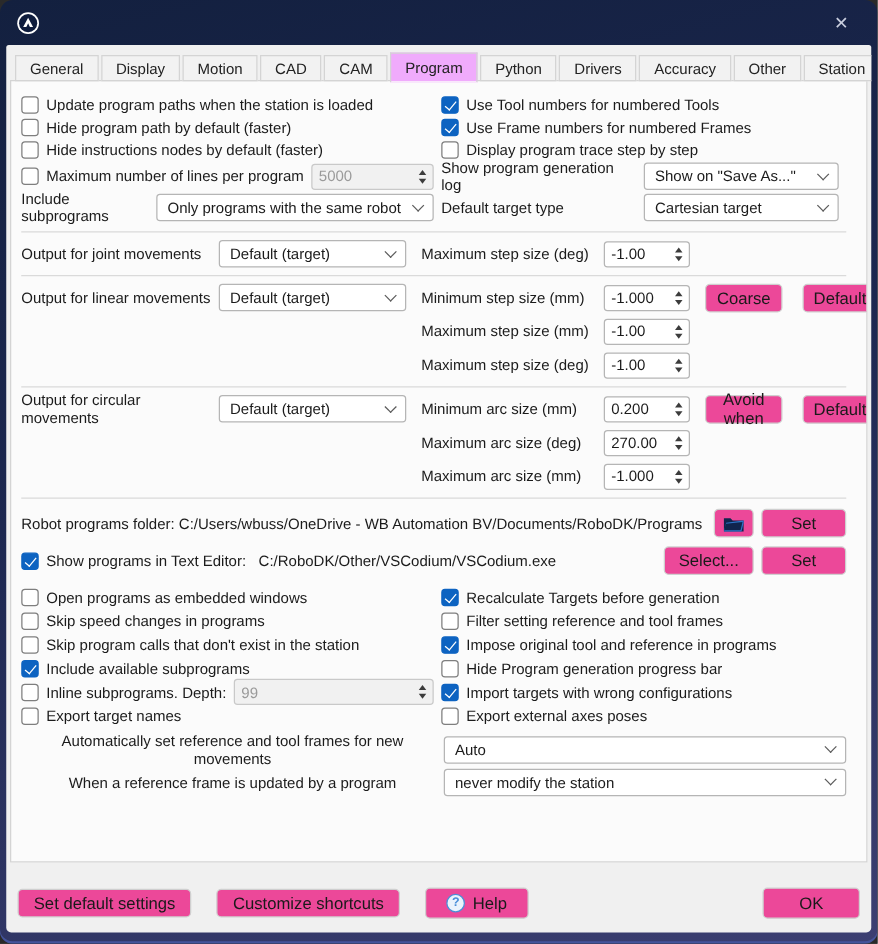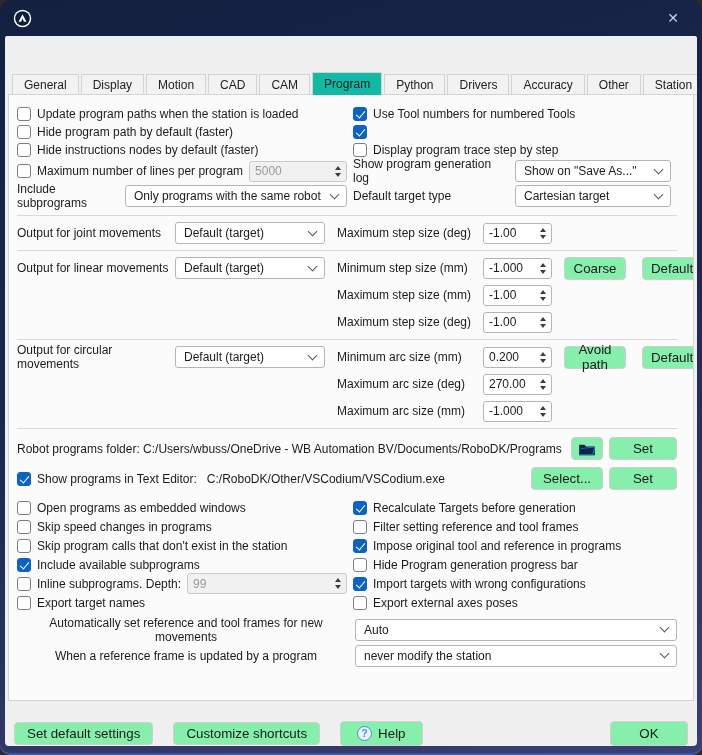--- a/index.html
+++ b/index.html
@@ -17,21 +17,21 @@
   .titlebar{ height:36px; display:flex; align-items:center; padding:0 8px; color:#d9dde8; flex:none; }
   .logo{ width:19px; height:19px; display:inline-flex; }
   .title{ margin-left:9px; font-size:13px; color:#d4d9e6;margin-top:48px; }
   .close{ margin-left:auto; font-size:14px; color:#c9cede; padding:2px 10px; cursor:default; }
 
   .body{ flex:1; background:#f0f0f0; border-radius:2px 2px 4px 4px; padding:6px 3px 0 3px; display:flex; flex-direction:column; overflow:hidden; }
 
   .tabs{ display:flex; align-items:flex-end; padding-left:4px; position:relative; z-index:2; }
   .tab{ height:21px; padding:0 11px; display:flex; align-items:center; background:#f2f2f2;
         border:1px solid #d4d4d4; border-bottom:1px solid #d4d4d4; margin-right:2px; color:#222; }
-  .tab.active{ height:24px; background:#14b8a6; border-bottom:1px solid #fbfbfb; margin-bottom:-1px;margin-top:30px; }
+  .tab.active{ height:24px; background:#f0abfc; border-bottom:1px solid #fbfbfb; margin-bottom:-1px; }
 
   .panel{ background:#fbfbfb; border:1px solid #d4d4d4; margin-top:-1px; height:626px;
           padding:10px 16px 0 8px; overflow:hidden; }
 
   .sep{ border-top:1px solid #dadada; margin:6px 0; }
 
   .grid2{ display:grid; grid-template-columns:336px 1fr; }
   .row{ display:flex; align-items:center; gap:6px; height:18px; }
   .row.tall{ height:24px; }
   .row.xtall{ height:26px; }
@@ -48,21 +48,21 @@
          transform:rotate(45deg); margin-top:-4px; flex:none; }
 
   .spin{ height:21px; background:#fff; border:1px solid #b5b5b5; border-radius:3px;
          display:flex; align-items:center; padding-left:5px; }
   .spin[data-disabled="true"]{ background:#f1f1f1; border-color:#c9c9c9; color:#9a9a9a; }
   .arr{ margin-left:auto; width:16px; height:100%; display:flex; flex-direction:column;
         align-items:center; justify-content:center; gap:3px; }
   .tri-up{ width:0; height:0; border-left:3.5px solid transparent; border-right:3.5px solid transparent; border-bottom:4px solid #3c3c3c; }
   .tri-dn{ width:0; height:0; border-left:3.5px solid transparent; border-right:3.5px solid transparent; border-top:4px solid #3c3c3c; }
 
-  .btn{ height:23px; background:#86efac; border:1px solid #cfcfcf; border-radius:4px;
+  .btn{ height:23px; background:#ec4899; border:1px solid #cfcfcf; border-radius:4px;
         padding:0 12px; display:inline-flex; align-items:center; justify-content:center; color:#1a1a1a; }
 
   .secline{ display:flex; align-items:center; height:22px; margin:5px 0; }
   .slabel{ width:158px; flex:none; }
   .sdd{ width:150px; flex:none; margin-right:12px; }
   .plabel{ width:146px; flex:none; }
   .pspin{ width:69px; flex:none; margin-right:2px; }
   .indent{ margin-left:320px; }
   .sbtn{ min-width:62px; margin-left:10px; }
   .sbtn2{ min-width:60px; margin-left:16px; }
@@ -153,20 +153,21 @@
             </span>
           </div>
         </div>
         <div>
           <div class="row">
             <span class="cb" data-checked="true"></span>
             <span>Use Tool numbers for numbered Tools</span>
           </div>
           <div class="row">
             <span class="cb" data-checked="true"></span>
+            <span>Use Frame numbers for numbered Frames</span>
           </div>
           <div class="row">
             <span class="cb" data-checked="false"></span>
             <span>Display program trace step by step</span>
           </div>
           <div class="row tall">
             <span style="width:156px;flex:none">Show program generation log</span>
             <span class="dd fill">
               <span class="val">Show on "Save As..."</span>
               <span class="chev"></span>
@@ -249,21 +250,21 @@
           <span class="chev"></span>
         </span>
         <span class="plabel">Minimum arc size (mm)</span>
         <span class="spin pspin">
           <span>0.200</span>
           <span class="arr">
               <span class="tri-up"></span>
               <span class="tri-dn"></span>
             </span>
         </span>
-        <button class="btn sbtn">Avoid path</button>
+        <button class="btn sbtn">Avoid when</button>
         <button class="btn sbtn2">Default</button>
       </div>
       <div class="secline indent">
         <span class="plabel">Maximum arc size (deg)</span>
         <span class="spin pspin">
           <span>270.00</span>
           <span class="arr">
               <span class="tri-up"></span>
               <span class="tri-dn"></span>
             </span>

